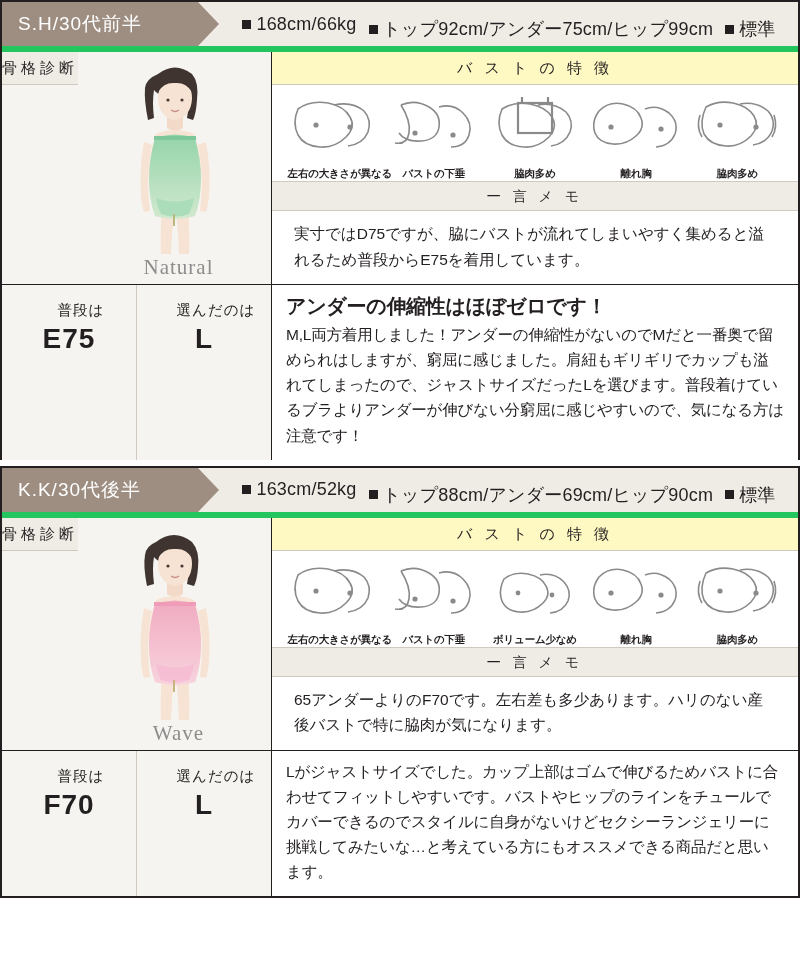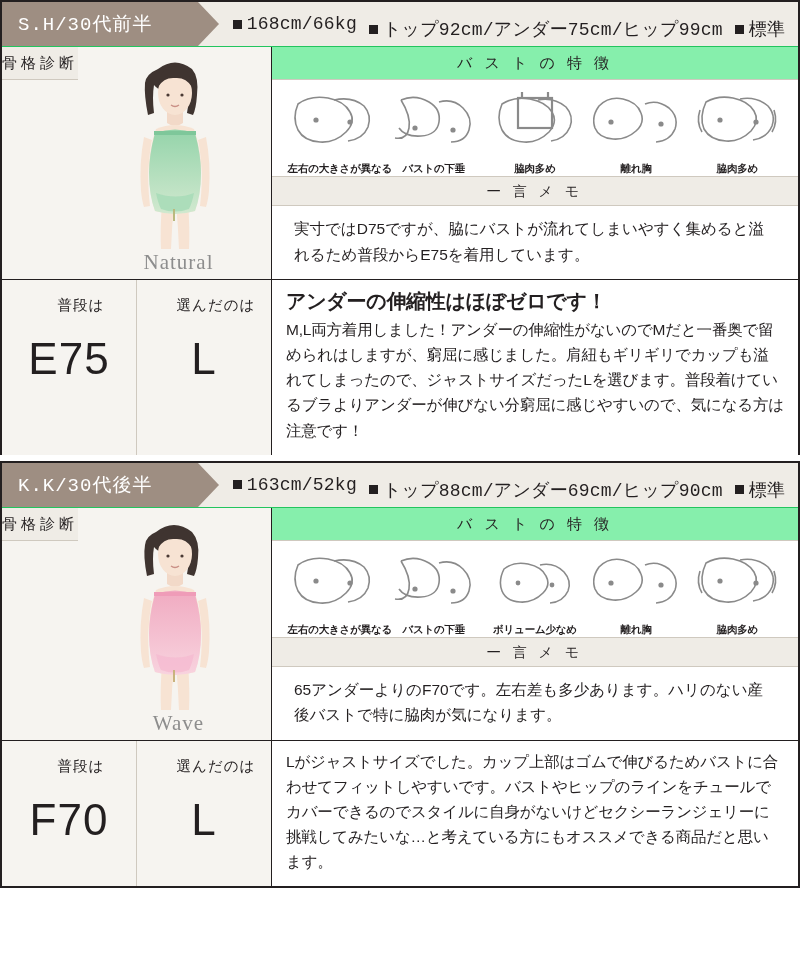--- a/index.html
+++ b/index.html
@@ -33,22 +33,21 @@
   .review:last-of-type {
     border-bottom: 2px solid #231f20;
   }
 
   
   .rev-head {
     display: flex;
     align-items: stretch;
     height: 44px;
     background: #efece6;
-    border-bottom: 1px solid #22c55e;
-    font-family: Liberation Mono, monospace;
+    border-bottom: 6px solid #22c55e;
   }
   .rev-head-name {
     position: relative;
     background: #9e8e82;
     color: #ffffff;
     font-size: 19px;
     letter-spacing: 1px;
     display: flex;
     align-items: center;
     padding: 0 34px 0 16px;
@@ -111,21 +110,21 @@
     height: 32px;
     line-height: 32px;
     text-align: center;
     font-size: 15px;
     letter-spacing: 4px;
     background: #efece6;
     border-bottom: 1px solid #cfc9bf;
     color: #231f20;
   }
   .col-right .sub-title {
-    background: #86efac;
+    background: #fef9c3;
   }
 
   
   .figure-wrap {
     flex: 1;
     position: relative;
     display: flex;
     align-items: flex-start;
     justify-content: center;
     padding-top: 6px;
@@ -201,24 +200,24 @@
   .size-half + .size-half {
     border-left: 1px solid #cfc9bf;
   }
   .size-label {
     font-size: 14.5px;
     color: #231f20;
     letter-spacing: 1px;
     margin-left: 24px;
   }
   .size-value {
-    font-size: 44px;
-    font-weight: normal;
+    font-size: 28px;
+    font-weight: bold;
     line-height: 1.1;
-    margin-top: 20px;
+    margin-top: 4px;
     letter-spacing: 1px;
   }
   .comment-body {
     flex: 1;
     padding: 8px 14px 12px 14px;
     box-sizing: border-box;
   }
   .comment-head {
     font-size: 20px;
     font-weight: bold;

